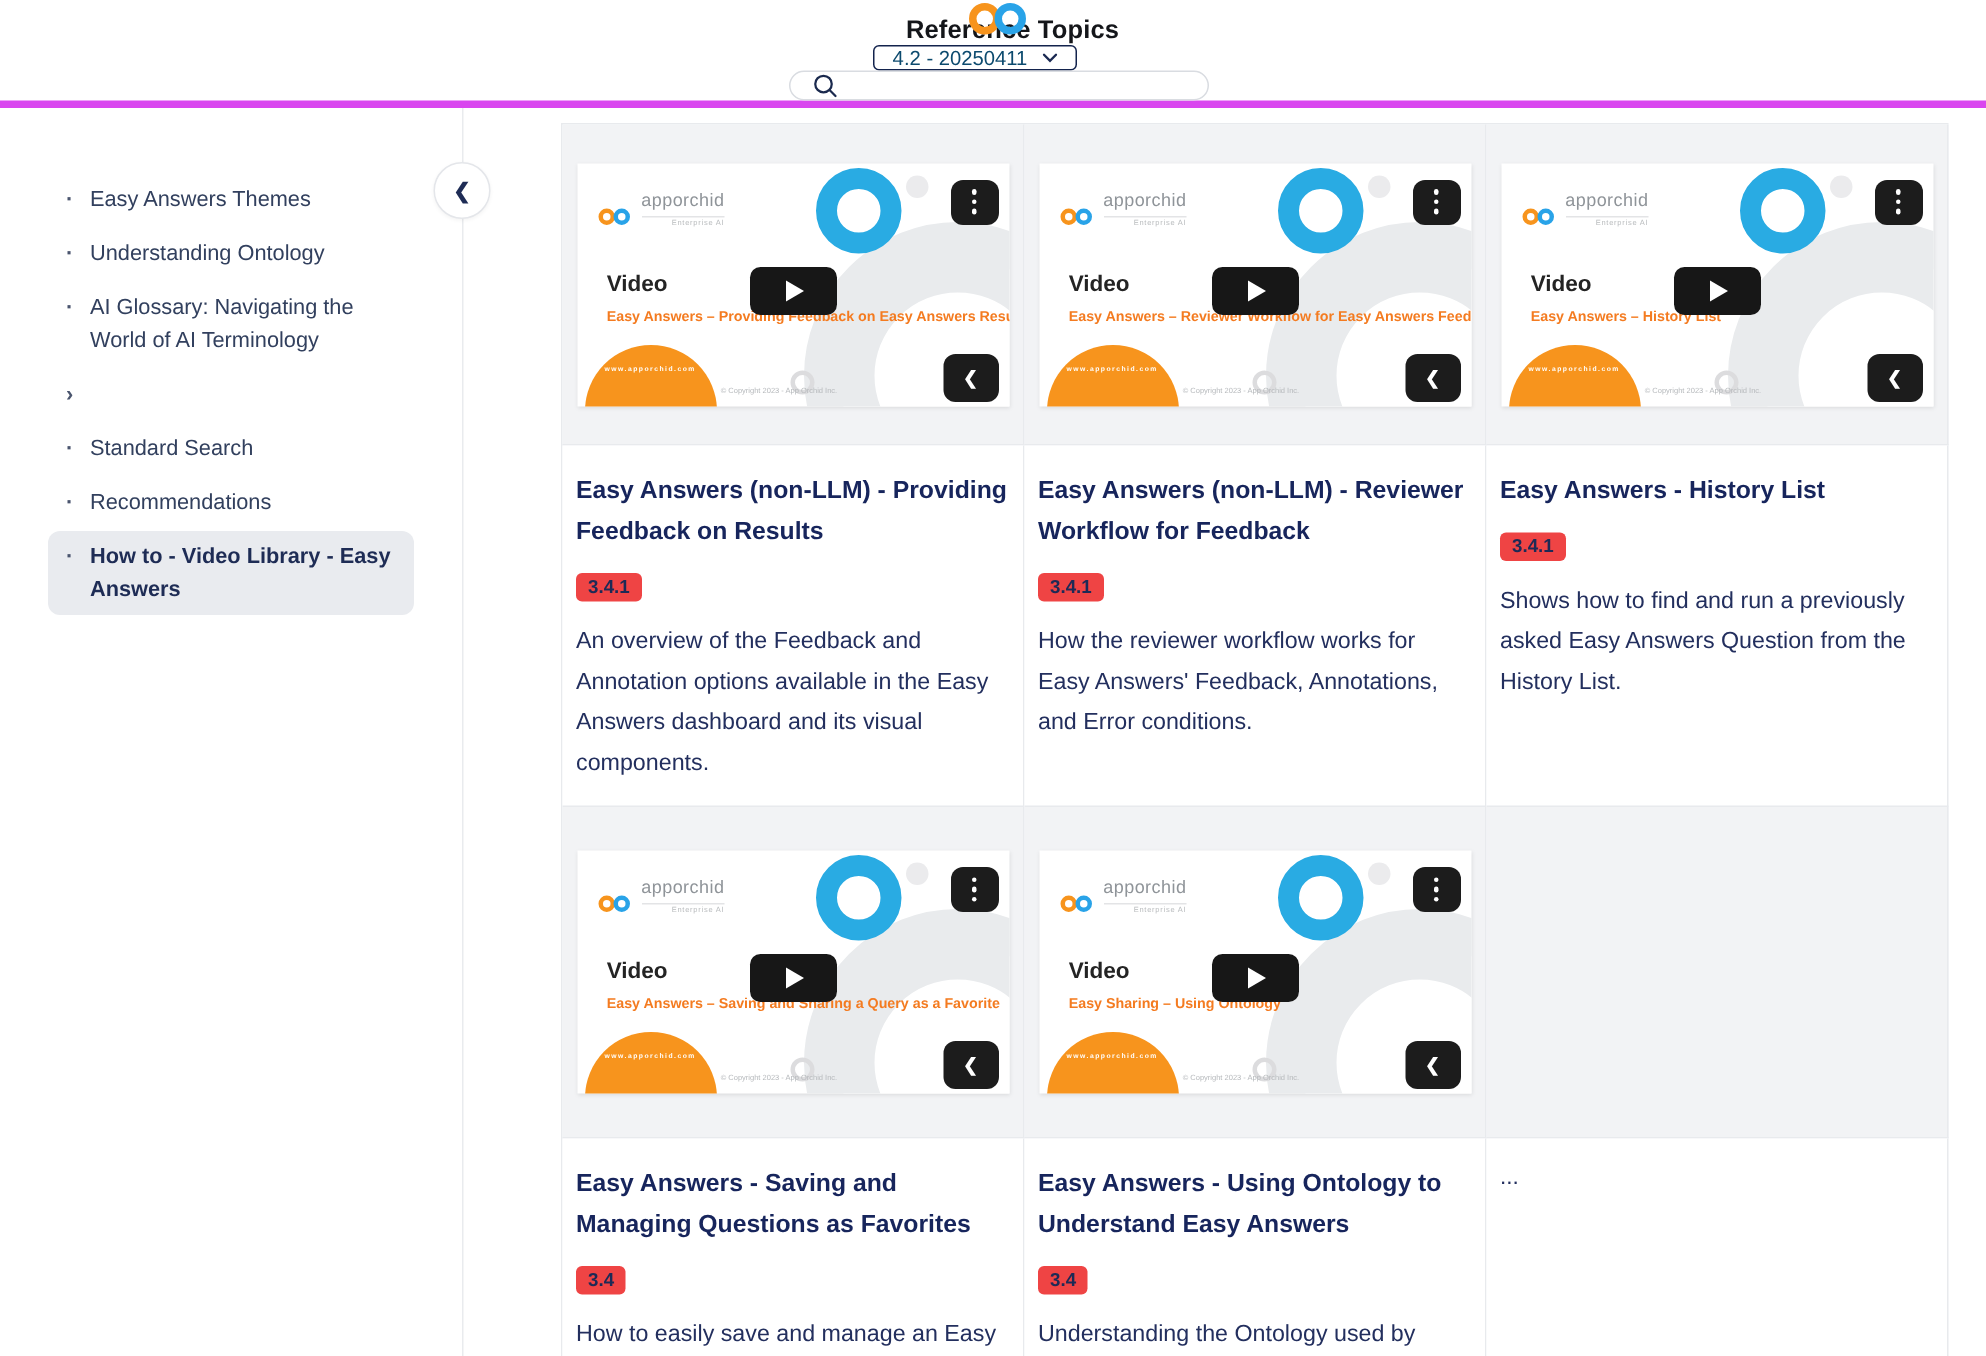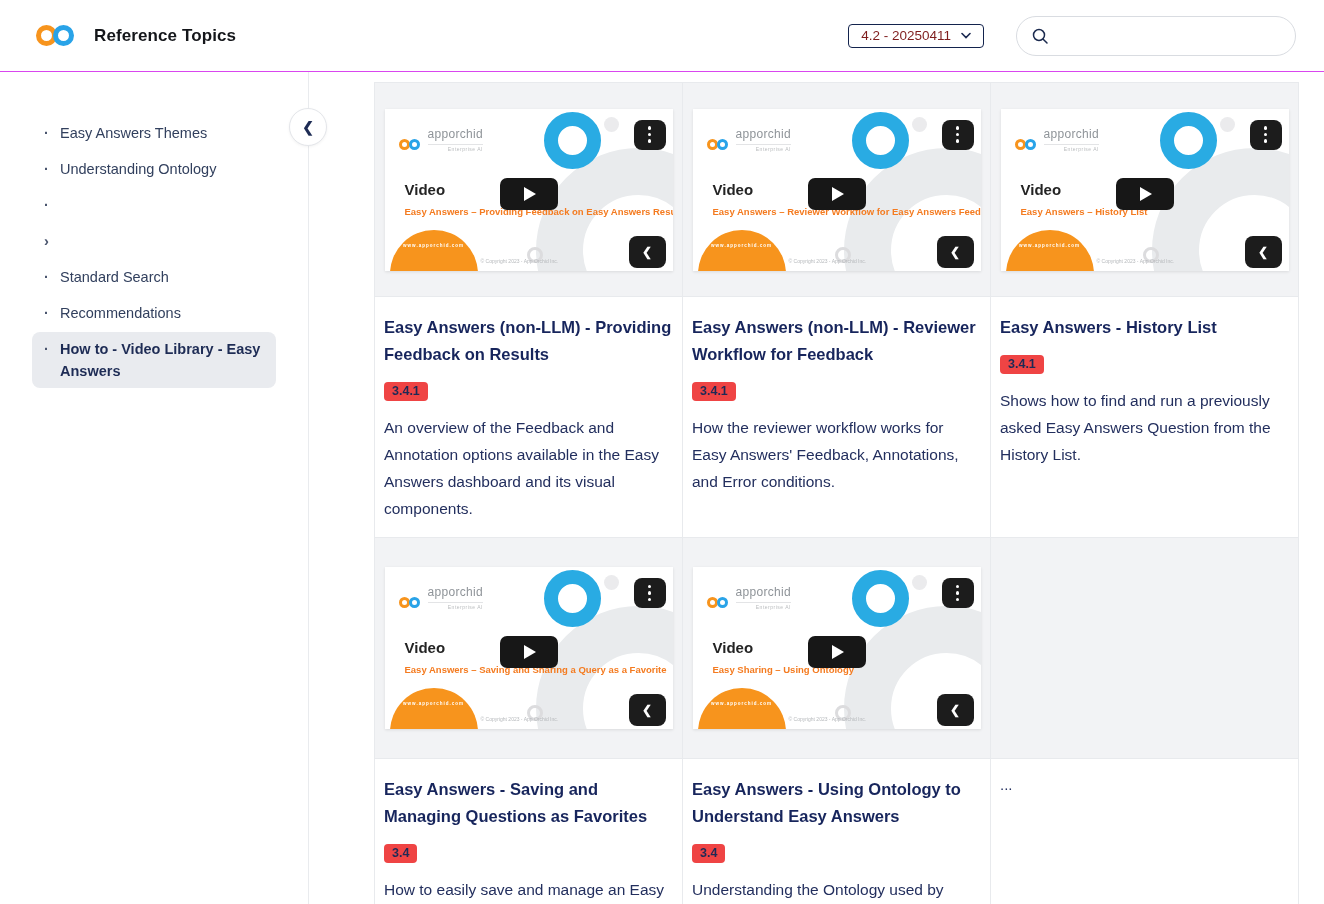--- a/index.html
+++ b/index.html
@@ -1,30 +1,30 @@
 <!DOCTYPE html>
 <html><head>
 <meta charset="utf-8">
 <style>
   * { margin:0; padding:0; box-sizing:border-box; }
   html,body { width:1324px; height:904px; overflow:hidden; background:#fff;
               font-family:"Liberation Sans", sans-serif; color:#22305c; }
 
   
   .header { height:72px; display:flex; align-items:center; padding:0 28px 0 36px;
-            border-bottom:1px solid #d946ef; background:#fff; }
+            border-bottom:5px solid #d946ef; background:#fff;flex-direction:column; }
   .logo { display:flex; align-items:center; position:relative; width:40px; height:26px; }
   .logo .ring { position:absolute; border-radius:50%; width:21px; height:21px; top:2px; }
   .logo .ring.orange { left:0; border:5.5px solid #f7941d; }
   .logo .ring.blue { left:17px; border:5.5px solid #29a3e8; }
   .page-title { font-size:17px; font-weight:bold; color:#14161a; margin-left:18px; letter-spacing:.1px; }
   .header-spacer { flex:1; }
   .version-select { display:flex; align-items:center; gap:10px; height:24px; padding:0 12px;
                     border:1.5px solid #13234d; border-radius:4px; background:#fff;
-                    font-size:13.5px; color:#7f1d1d; cursor:pointer; margin-right:32px; }
+                    font-size:13.5px; color:#0c4a6e; cursor:pointer; margin-right:32px; }
   .search-pill { width:280px; height:40px; border:1px solid #d9dce1; border-radius:20px;
                  display:flex; align-items:center; padding:0 14px; background:#fff; }
   .search-pill input { border:none; outline:none; flex:1; font-size:14px; margin-left:8px;
                        font-family:"Liberation Sans", sans-serif; color:#22305c; background:transparent; }
 
   
   .layout { display:flex; height:832px; }
   .sidebar { width:309px; border-right:1px solid #e9ebee; position:relative; padding-top:42px; flex:none; }
   .nav-item { display:flex; align-items:flex-start; margin:2px 32px; padding:6px 12px;
               border-radius:8px; font-size:14.5px; line-height:22px; color:#32405e; cursor:pointer; }
@@ -119,20 +119,21 @@
     <div class="nav-item">
       <span class="marker">·</span>
       <span>Easy Answers Themes</span>
     </div>
     <div class="nav-item">
       <span class="marker">·</span>
       <span>Understanding Ontology</span>
     </div>
     <div class="nav-item">
       <span class="marker">·</span>
+      <span>AI Glossary: Navigating the World of AI Terminology</span>
     </div>
     <div class="nav-item">
       <span class="marker">›</span>
     </div>
     <div class="nav-item">
       <span class="marker">·</span>
       <span>Standard Search</span>
     </div>
     <div class="nav-item">
       <span class="marker">·</span>

